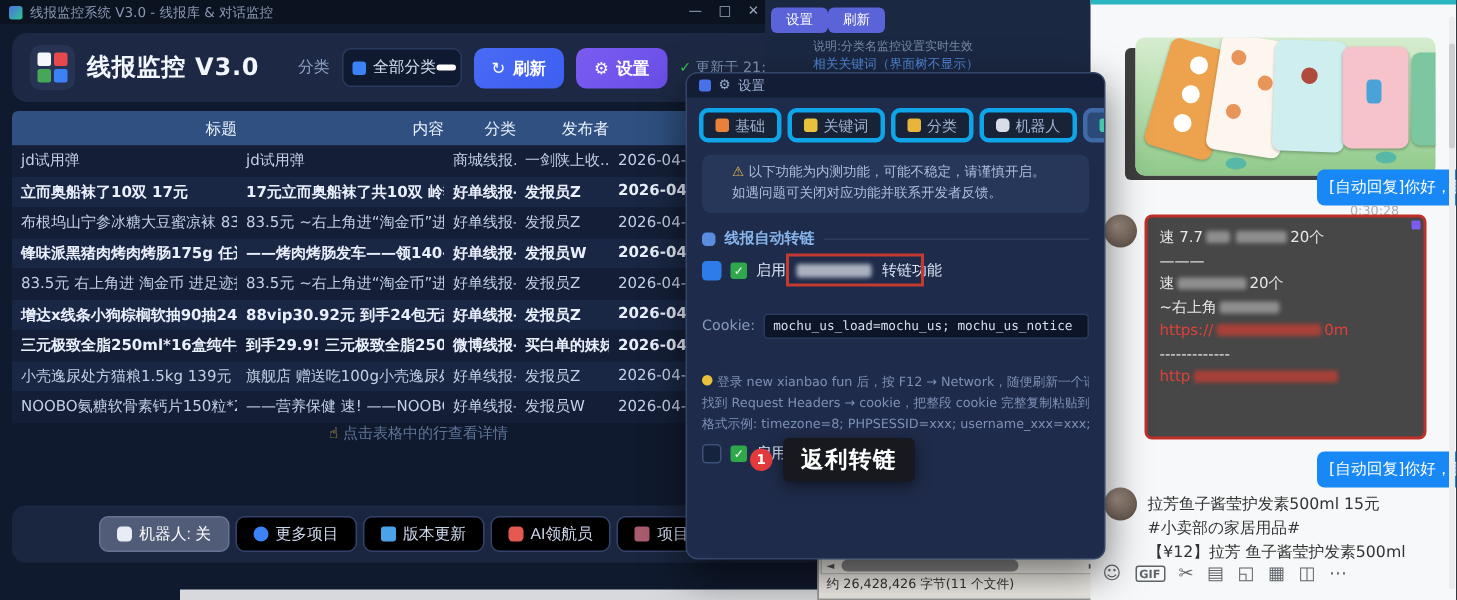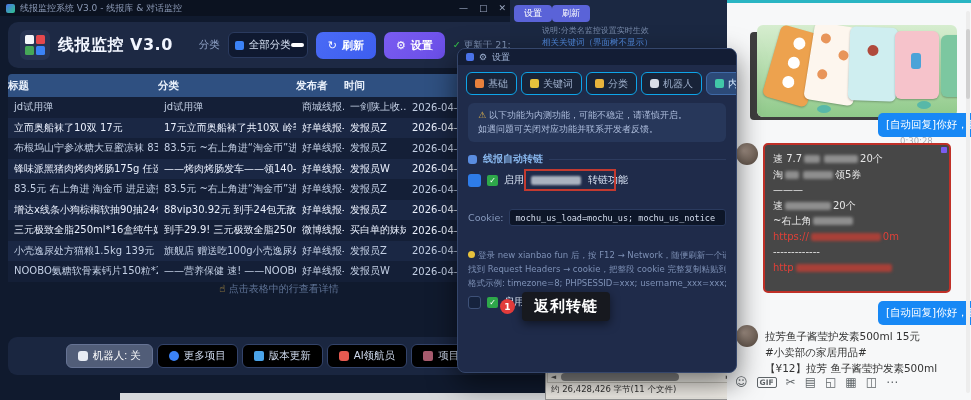--- a/index.html
+++ b/index.html
@@ -31,26 +31,26 @@
     font-size:11px;color:#fff;font-weight:bold;border:none;cursor:pointer;white-space:nowrap}
   .btn-refresh{background:linear-gradient(135deg,#4a6bf5,#3d5ef0)}
   .btn-settings{background:linear-gradient(135deg,#7a5cf0,#6a4ee8)}
   .bico{font-weight:normal;font-size:11px}
   .updated{font-size:9.5px;color:#7f92b4;white-space:nowrap}
   .updated .ok{color:#35c24a}
 
   .table{position:absolute;left:8px;top:74px;width:542px}
   .t-head,.t-row{display:grid;grid-template-columns:150px 138px 48px 62px 1fr;align-items:center}
   .t-head{background:#2f5081;border-radius:4px 4px 0 0;height:23px}
-  .t-head div{font-size:10.5px;color:#eaf1fb;font-weight:bold;text-align:left;white-space:nowrap;overflow:hidden}
+  .t-head div{font-size:10.5px;color:#eaf1fb;font-weight:normal;text-align:right;white-space:nowrap;overflow:hidden}
   .t-row{height:20.5px}
   .t-row:nth-child(odd){background:#141f37}
   .t-row:nth-child(even){background:#1a2744}
   .t-cell{font-size:10px;color:#c3cfe4;padding:0 6px;white-space:nowrap;overflow:hidden}
-  .t-row.bold .t-cell{font-weight:normal;color:#e9effc}
+  .t-row.bold .t-cell{font-weight:bold;color:#e9effc}
   .hint{position:absolute;left:0;top:282px;width:558px;text-align:center;font-size:10px;color:#5f7396}
   .hint .hand{color:#e8b84a}
 
   .footer{position:absolute;left:8px;top:337px;width:542px;height:38px;background:#1a2640;
     border-radius:9px;display:flex;align-items:center;justify-content:center;gap:4px}
   .f-btn{height:24px;border-radius:6px;background:#000000;border:1px solid #33436a;display:flex;
     align-items:center;gap:5px;padding:0 11px;font-size:10.5px;color:#cdd8ec;cursor:pointer;white-space:nowrap}
   .f-btn.primary{background:#515d78;border-color:#667394;color:#fff}
   .f-ico{width:10px;height:10px;flex:none}
   .f-ico[data-icon="robot-icon"]{background:#e8ecf4;border-radius:3px}
@@ -127,30 +127,30 @@
   .gif-chip{font-size:7.5px;font-weight:bold;border:1px solid #5f6569;border-radius:2px;padding:0 2px}
 
   
   .settings{position:absolute;left:457px;top:48px;width:280px;height:325px;background:#1f2b4a;
     border:1px solid #35466b;border-radius:8px;box-shadow:0 10px 28px rgba(0,0,0,.55);z-index:4;overflow:hidden}
   .s-titlebar{height:16px;background:#131d35;display:flex;align-items:center;gap:5px;padding:0 8px;
     font-size:9px;color:#9db0d2}
   .s-ico{width:8px;height:8px;background:#4a72e8;border-radius:2px}
   .s-tabs{display:flex;gap:4px;padding:7px 8px 0 8px}
   .s-tab{height:23px;display:flex;align-items:center;gap:4px;padding:0 8px;border-radius:6px;
-    background:#182338;border:1px solid #0ea5e9;font-size:10px;color:#9fb0cc;cursor:pointer;white-space:nowrap}
+    background:#182338;border:3px solid #0ea5e9;font-size:10px;color:#9fb0cc;cursor:pointer;white-space:nowrap}
   .s-tab.active{background:#2c4a78;border-color:#3f6aa8;color:#d8ecff}
   .tabicon{width:9px;height:9px;border-radius:2px;flex:none}
   .tabicon[data-icon="flame-icon"]{background:#e8813c}
   .tabicon[data-icon="key-icon"]{background:#e8c23c}
   .tabicon[data-icon="folder-icon"]{background:#e8b43c}
   .tabicon[data-icon="robot-icon"]{background:#d8dde8;border-radius:3px}
   .tabicon[data-icon="pencil-icon"]{background:#42c8a8}
   .s-body{padding:8px 10px;position:relative}
-  .warnbox{background:#27375a;border-radius:6px;padding:6px 10px;font-size:9px;color:#aebedd;line-height:1.5}
+  .warnbox{background:#27375a;border-radius:6px;padding:6px 20px;font-size:9px;color:#aebedd;line-height:1.5}
   .warn-ico{color:#e8b84a}
   .sec{display:flex;align-items:center;gap:6px;margin:10px 0 7px;font-size:10px;color:#86b4ea;
     font-weight:bold;white-space:nowrap}
   .sec::after{content:"";flex:1;height:1px;background:#2c3b5e}
   .sec-ico{width:9px;height:9px;border-radius:3px;background:#5a8de0;flex:none}
   .chk-row{display:flex;align-items:center;gap:6px;margin:5px 0;font-size:10px;color:#dce6f6;position:relative}
   .chk-blue{width:13px;height:13px;background:#2e7ce8;border-radius:3px;flex:none;cursor:pointer}
   .chk-empty{width:13px;height:13px;background:#16233e;border:1px solid #3e5178;border-radius:3px;flex:none;cursor:pointer}
   .chk-green{width:11px;height:11px;background:#2ea84a;border-radius:2px;color:#fff;font-size:8px;
     display:flex;align-items:center;justify-content:center;flex:none}
@@ -213,20 +213,21 @@
       </button>
       <span class="updated">
         <span class="ok">✓</span>
         <span>更新于 21:27:45</span>
       </span>
     </div>
 
     <div class="table">
       <div class="t-head">
         <div>标题</div>
+        <div>内容</div>
         <div>分类</div>
         <div>发布者</div>
         <div>时间</div>
       </div>
       <div id="table-body">
           <div class="t-row">
             <div class="t-cell">jd试用弹</div>
             <div class="t-cell">jd试用弹</div>
             <div class="t-cell">商城线报...</div>
             <div class="t-cell">一剑陕上收...</div>
@@ -368,21 +369,20 @@
       <span class="pebble p1"></span>
         <span class="pebble p2"></span>
     </div>
     <div class="bubble b1">[自动回复]你好，我现</div>
     <div class="time">0:30:28</div>
     <div class="avatar a1"></div>
     <div class="redbubble">
       <span class="rb-mark"></span>
       <div id="red-lines">
           <div class="rb-line">速 7.7<span class="blur2" style="width: 16px;"></span><span class="blur2" style="width: 34px;"></span>20个</div>
-          <div class="rb-line">淘<span class="blur2" style="width: 14px;"></span><span class="blur2" style="width: 30px;"></span>领5券</div>
           <div class="rb-line">———</div>
           <div class="rb-line">速<span class="blur2" style="width: 46px;"></span>20个</div>
           <div class="rb-line">~右上角<span class="blur2" style="width: 40px;"></span></div>
           <div class="rb-line red">https://<span class="blur2" style="width: 70px;"></span>0m</div>
           <div class="rb-line">-------------</div>
           <div class="rb-line red">http<span class="blur2" style="width: 96px;"></span></div>
         </div>
     </div>
     <div class="bubble b2">[自动回复]你好，我现</div>
     <div class="avatar a2"></div>

